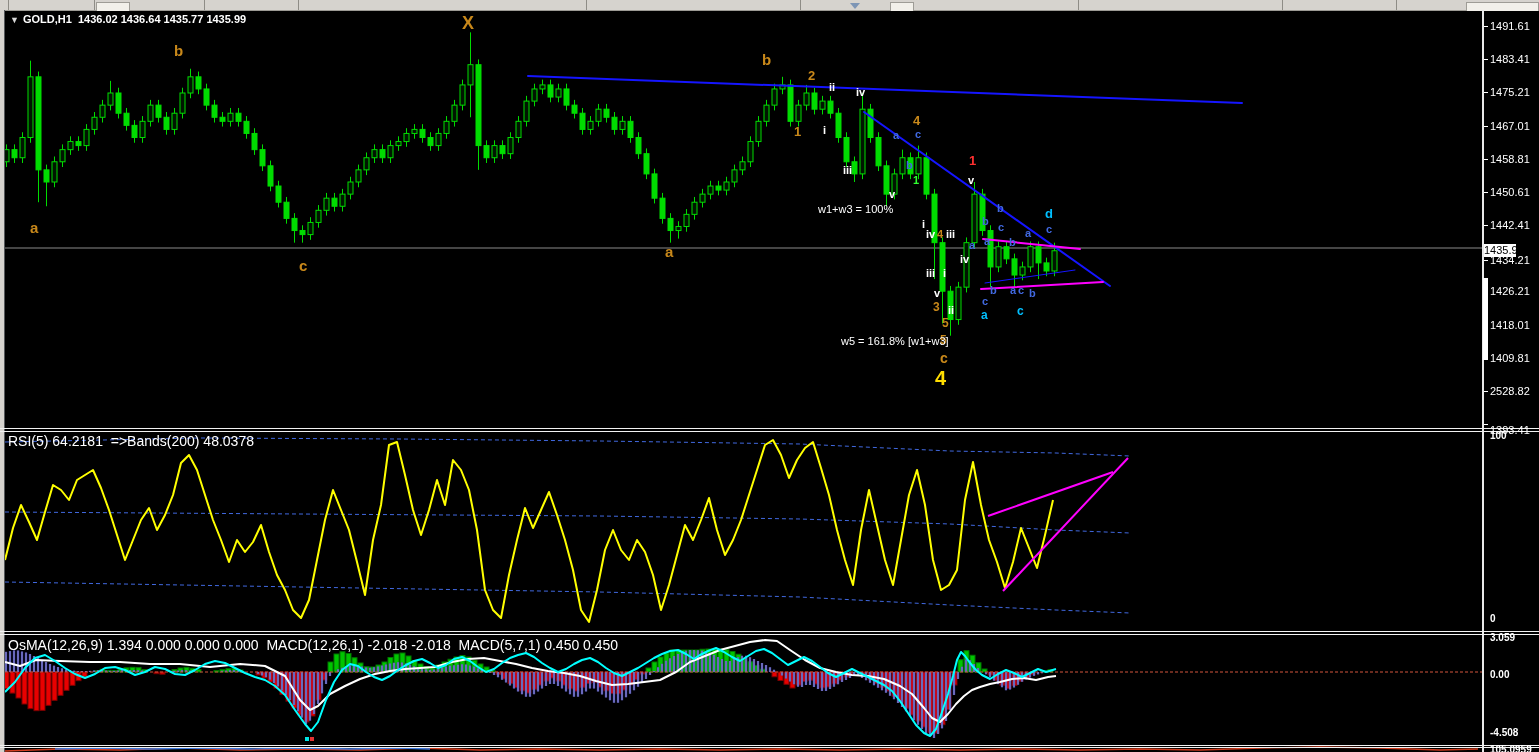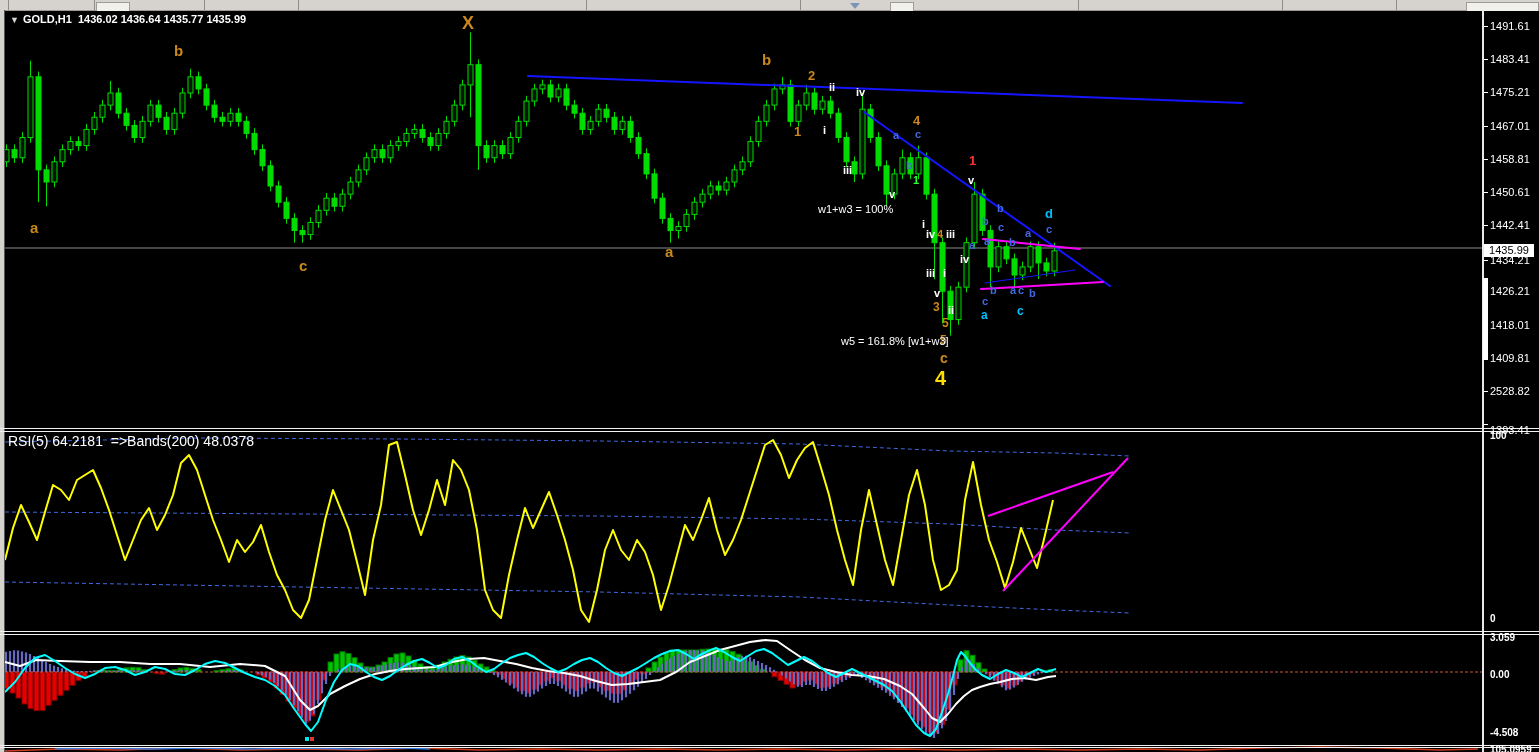--- a/index.html
+++ b/index.html
@@ -9,21 +9,21 @@
   .toolbar .sep{position:absolute;top:0;width:1px;height:10px;background:#8E8C86;}
   .toolbar .box{position:absolute;top:2px;height:8px;background:#F2F0EA;border:1px solid #9E9C96;border-bottom:none;}
   .dd-tri{position:absolute;top:3px;width:0;height:0;border-left:5px solid transparent;border-right:5px solid transparent;border-top:6px solid #7D95B5;}
   .left-edge{position:absolute;left:0;top:10px;width:4px;height:742px;background:#D6D3CE;border-right:1px solid #55585B;}
   .chart-title{position:absolute;left:10px;top:13px;color:#FFFFFF;font-size:11px;font-weight:bold;white-space:pre;}
   .chart-title .tri{color:#D8D8D8;font-size:9px;margin-right:4px;}
   svg#cv{position:absolute;left:0;top:0;}
   .anno{position:absolute;font-weight:700;line-height:1;white-space:pre;}
   .axis-label{position:absolute;left:1490px;color:#FFFFFF;font-size:11px;line-height:11px;white-space:pre;}
   .axis-tick{position:absolute;left:1484px;width:4px;height:1px;background:#FFFFFF;}
-  .cur-price{position:absolute;left:1484px;top:244px;width:50px;height:13px;background:#FFFFFF;color:#000000;
+  .cur-price{position:absolute;left:1484px;top:244px;width:32px;height:13px;background:#FFFFFF;color:#000000;
              font-size:11px;line-height:13px;text-align:center;font-weight:400;}
   .div-h{position:absolute;left:0;width:1539px;height:1px;background:#F2F2F2;}
   .axis-vline{position:absolute;left:1482px;top:10px;width:2px;height:742px;background:#E9E9E9;}
   .scroll-thumb{position:absolute;left:1483px;top:278px;width:5px;height:82px;background:#FFFFFF;}
   .panel-label{position:absolute;left:8px;color:#FFFFFF;font-size:14px;white-space:pre;}
   .scale-label{position:absolute;left:1490px;color:#FFFFFF;font-size:10px;white-space:pre;font-weight:bold;}
 </style>
 </head>
 <body>
 
@@ -984,20 +984,21 @@
   <div class="div-h" style="top:431px"></div>
   <div class="div-h" style="top:631px"></div>
   <div class="div-h" style="top:634px"></div>
   <div class="div-h" style="top:745px"></div>
   <div class="div-h" style="top:747px"></div>
   <div class="scroll-thumb"></div>
 
   <div class="chart-title"><span class="tri">▼</span><span>GOLD,H1  1436.02 1436.64 1435.77 1435.99</span></div>
 
   <div class="panel-label" style="top:433px">RSI(5) 64.2181  =&gt;Bands(200) 48.0378</div>
+  <div class="panel-label" style="top:637px">OsMA(12,26,9) 1.394 0.000 0.000 0.000  MACD(12,26,1) -2.018 -2.018  MACD(5,7,1) 0.450 0.450</div>
 
   <div class="scale-label" style="top:430px">100</div>
   <div class="scale-label" style="top:613px">0</div>
   <div class="scale-label" style="top:632px">3.059</div>
   <div class="scale-label" style="top:669px">0.00</div>
   <div class="scale-label" style="top:727px">-4.508</div>
   <div class="scale-label" style="top:744px">105.0959</div>
 
   <div id="axis-layer">
       <div class="axis-label" style="top: 21px;">1491.61</div>

